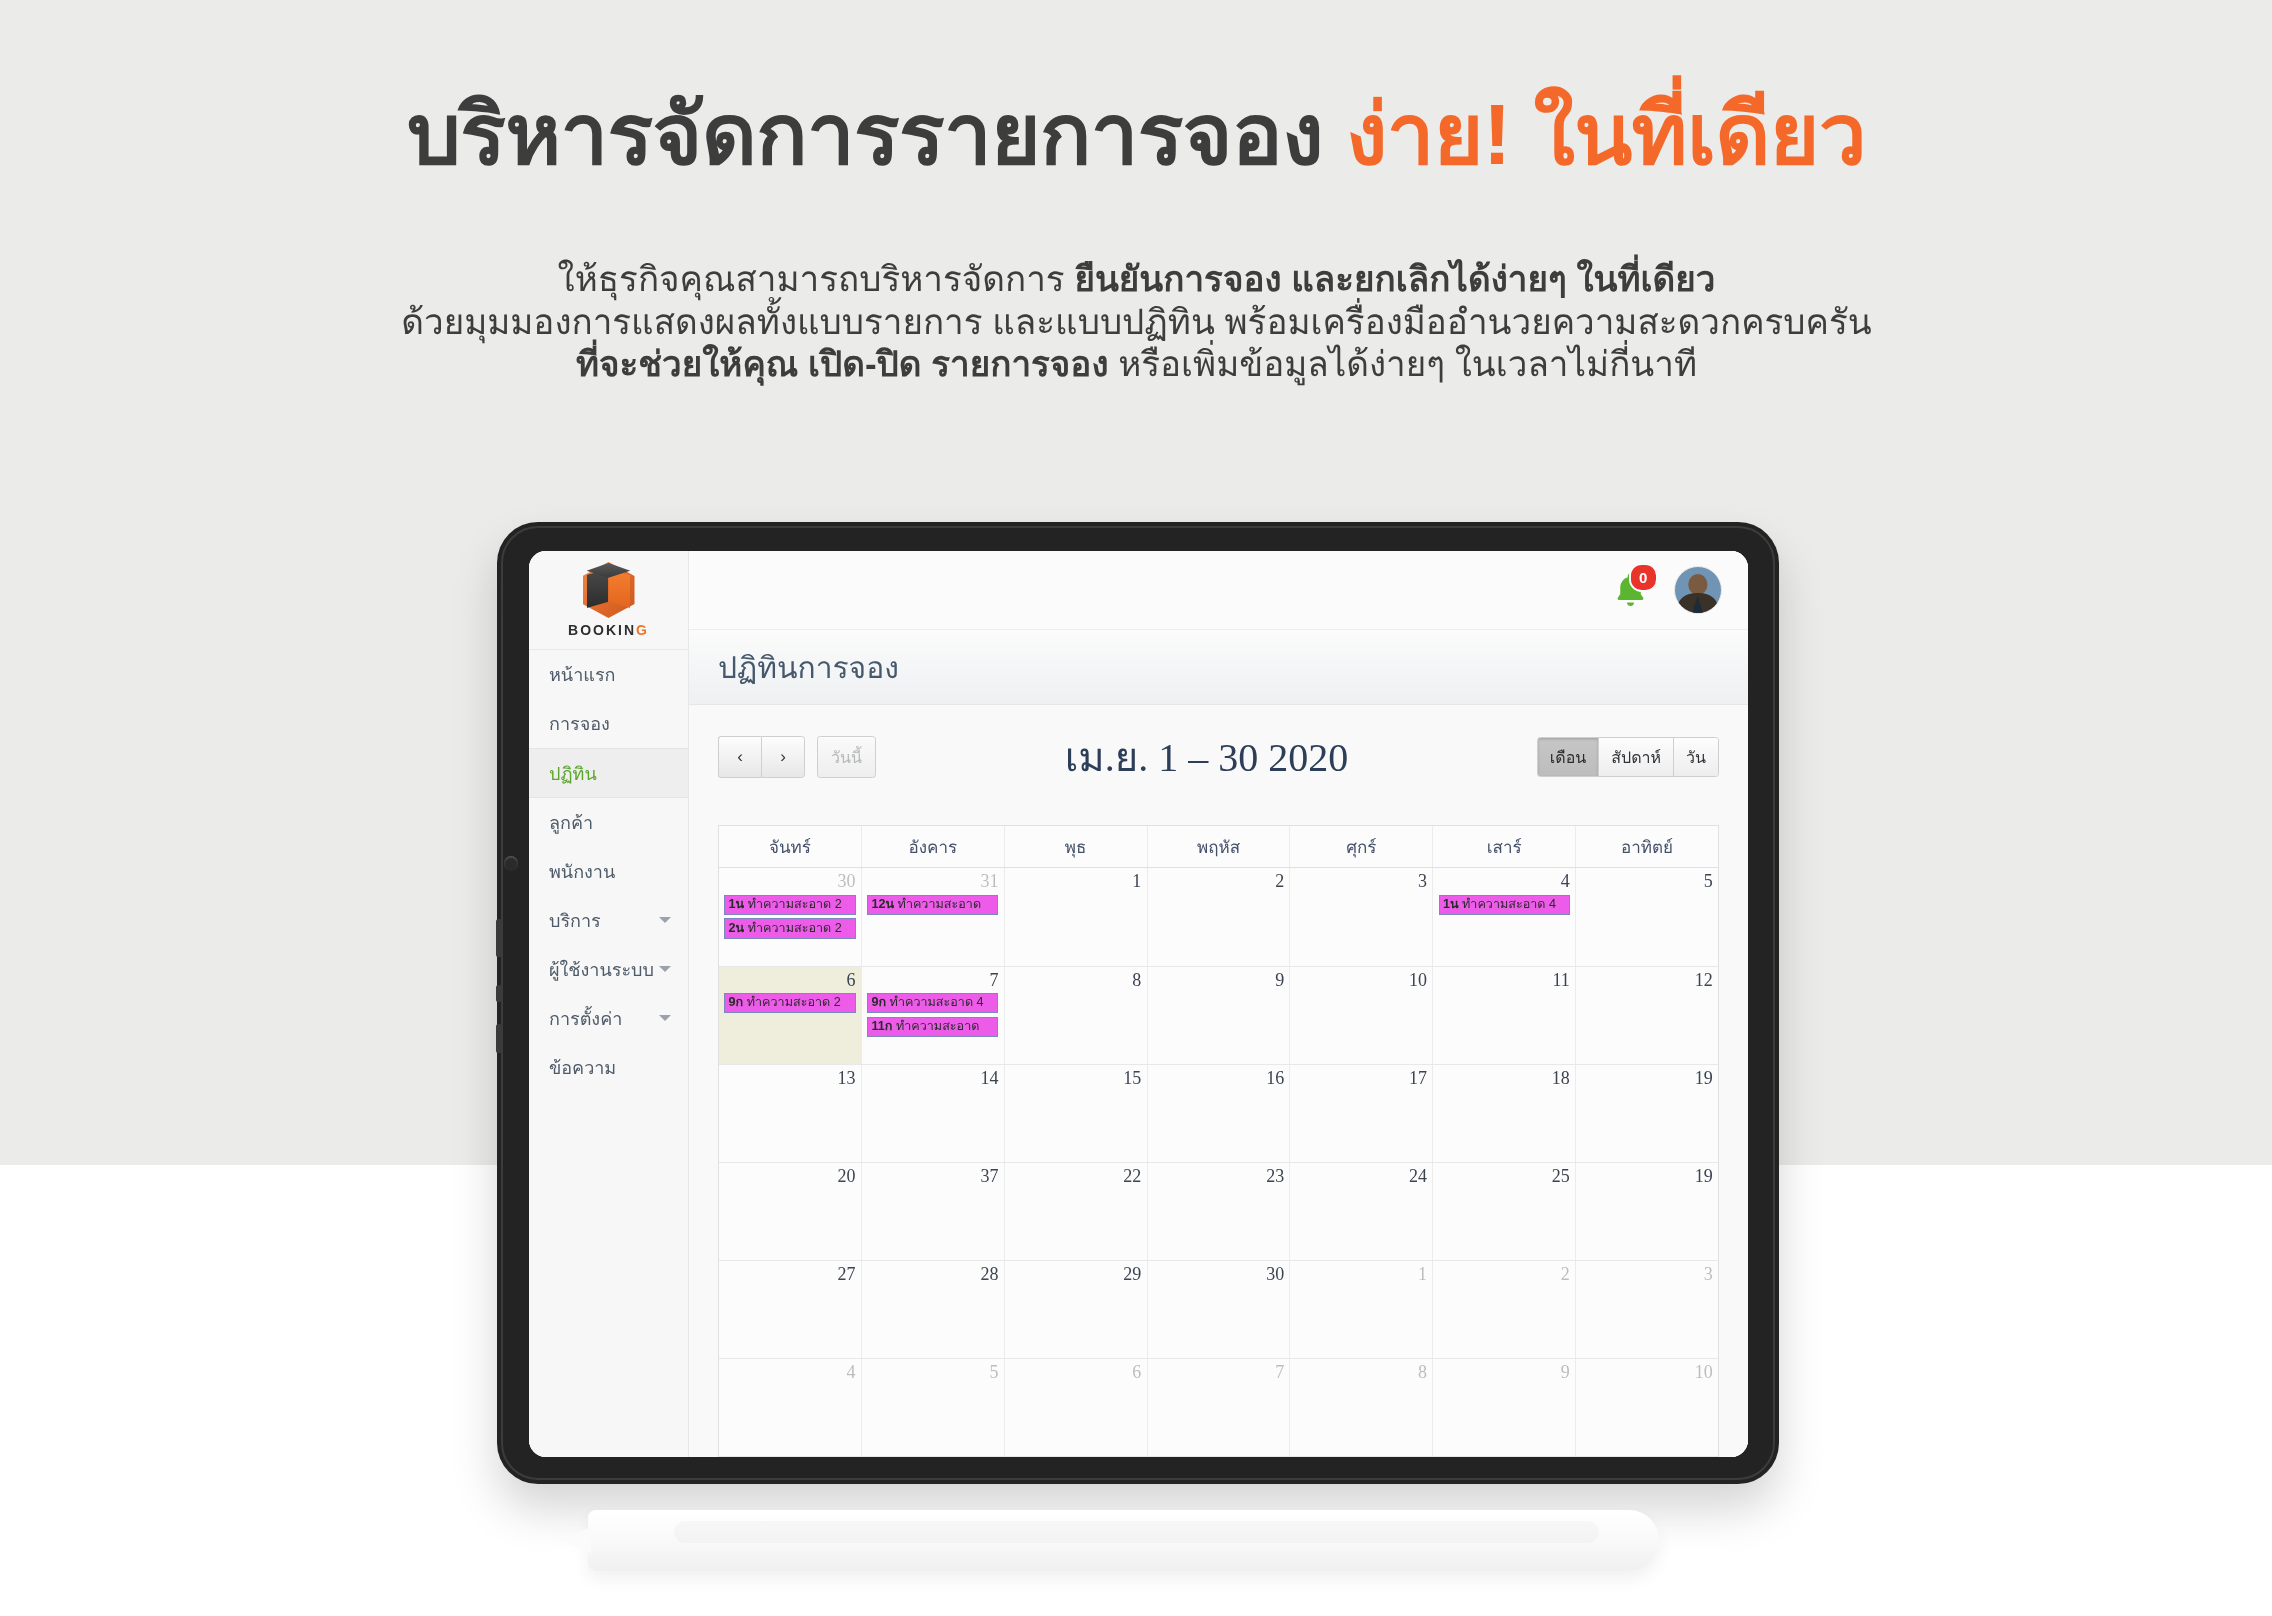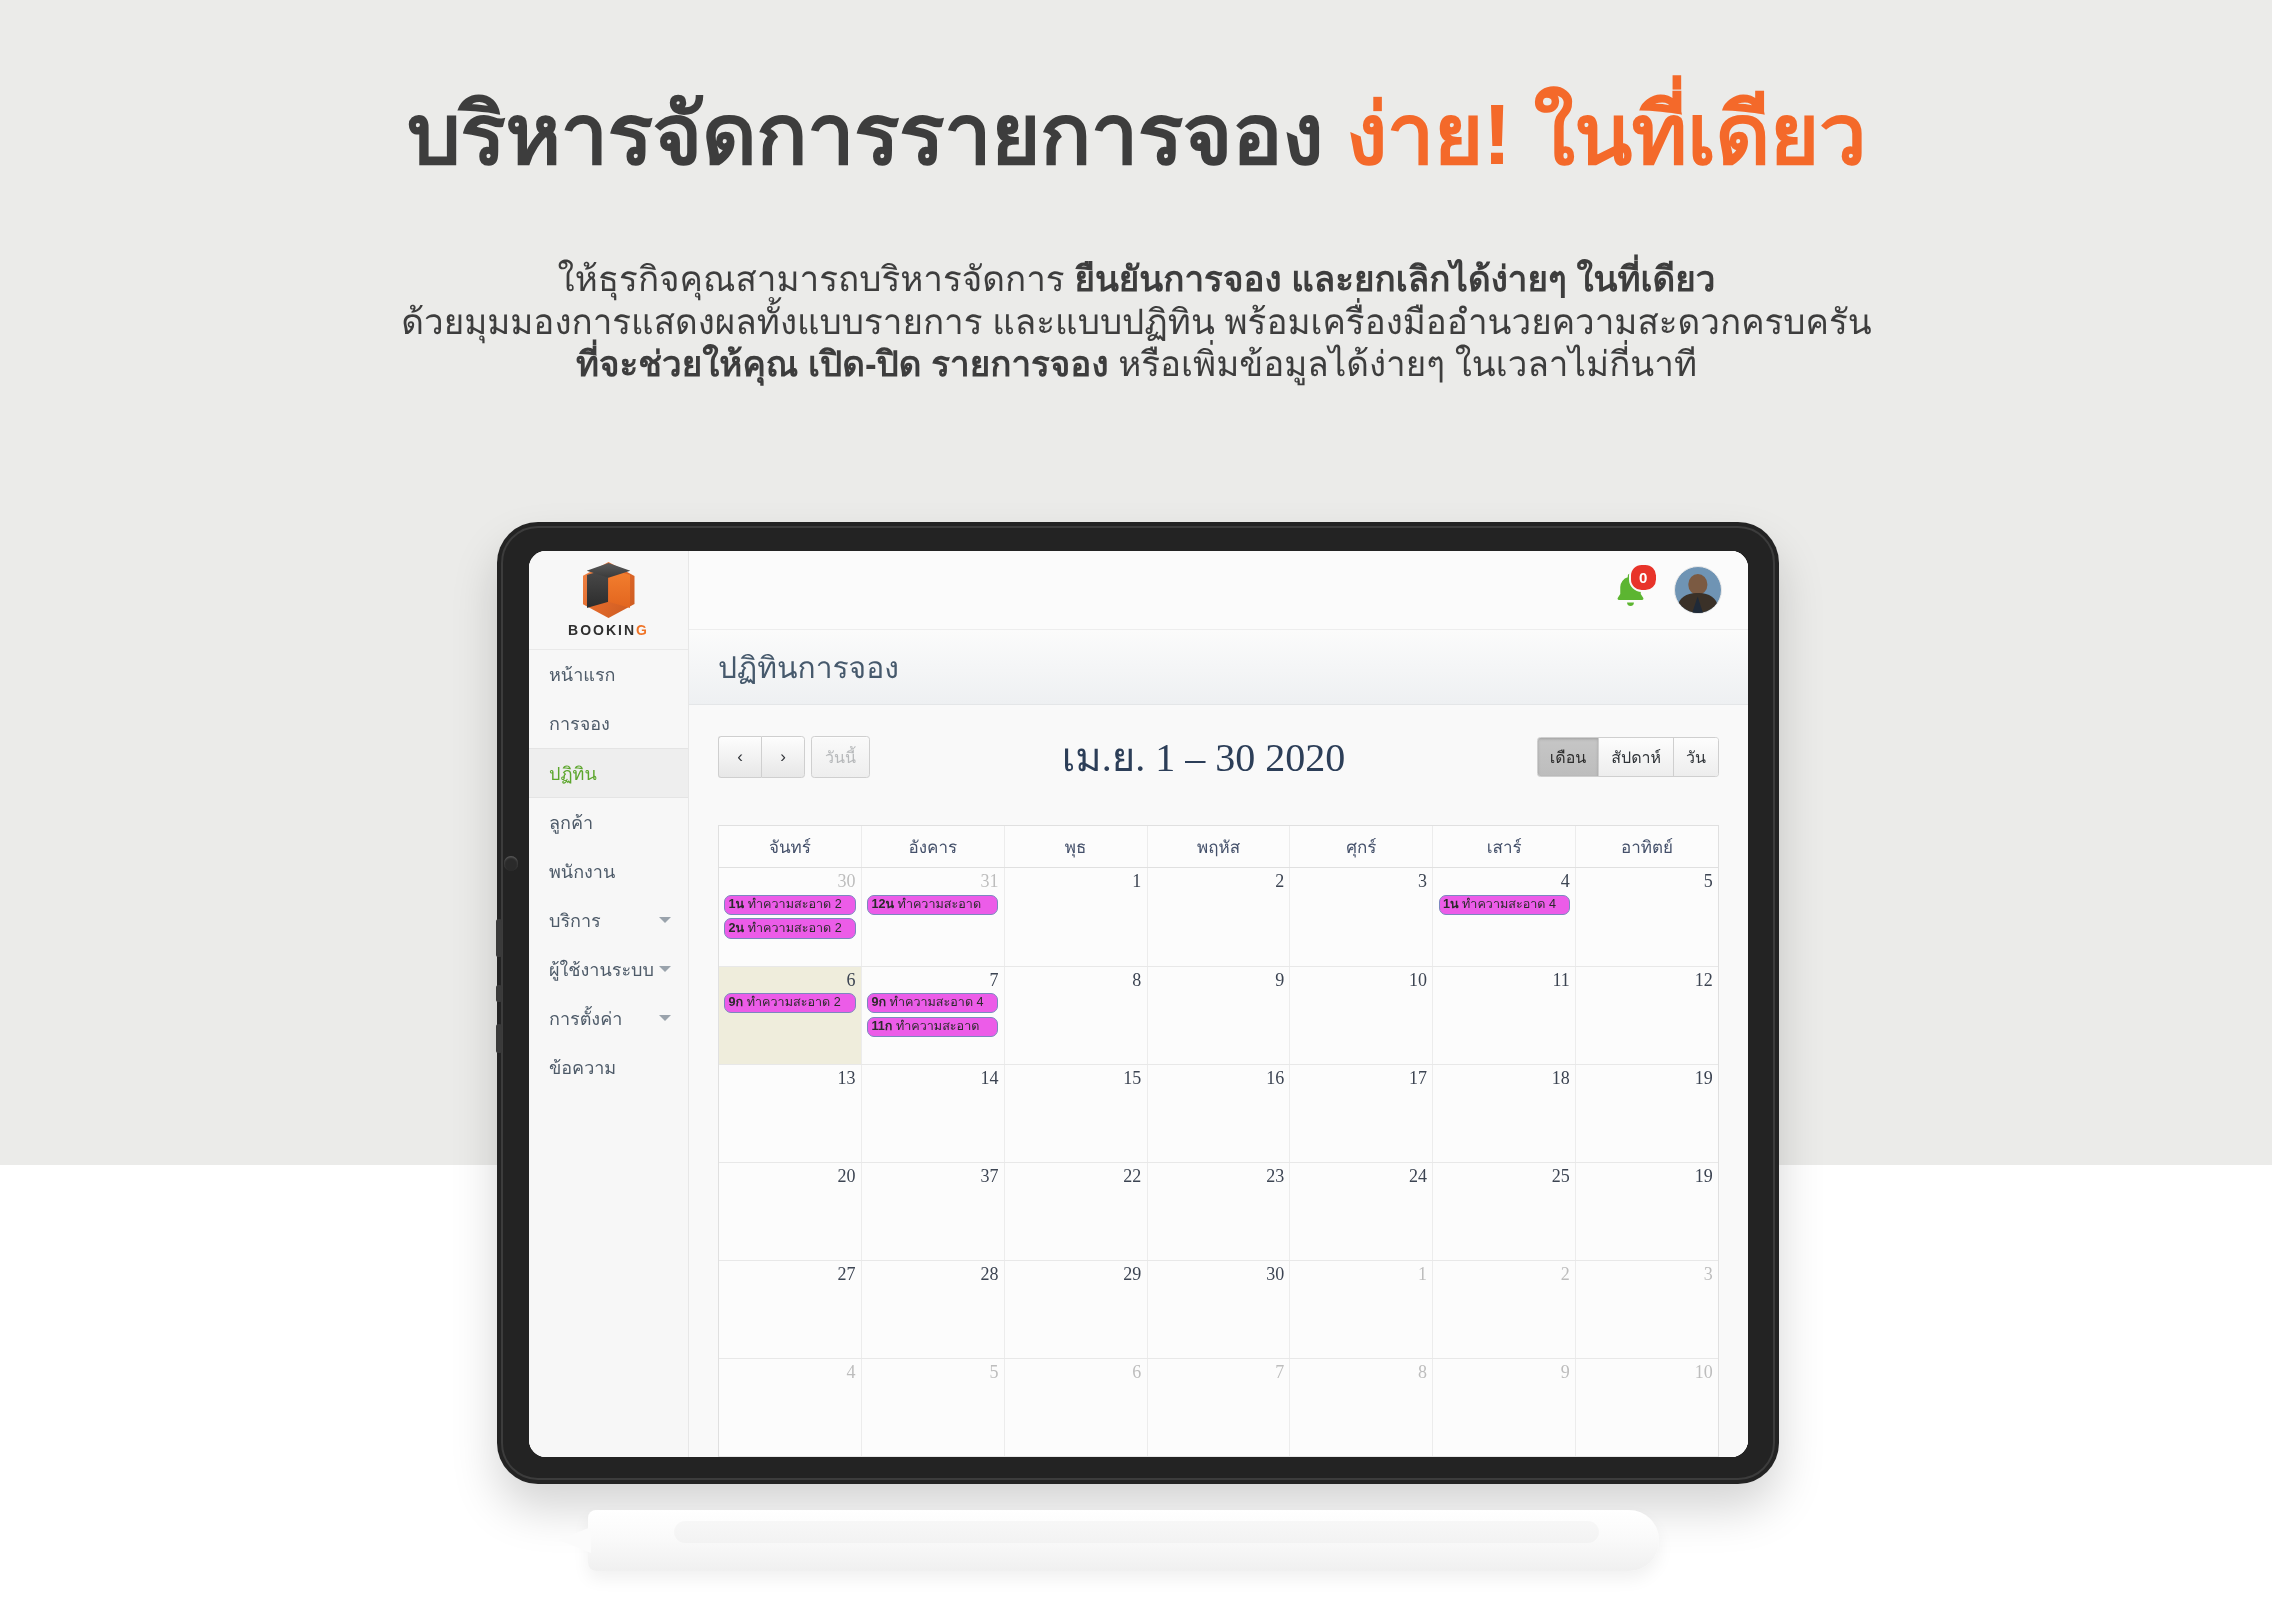--- a/index.html
+++ b/index.html
@@ -132,21 +132,21 @@
   
   #cal-toolbar{display:flex;align-items:center;height:52px;margin-bottom:16px;}
   #nav-group{display:flex;}
   .btn{
     background:linear-gradient(180deg,#fdfdfd,#e7e7e7);border:0.7px solid #cfcfcf;
     color:#33363b;font-size:17px;display:flex;align-items:center;justify-content:center;
     cursor:pointer;border-radius:3.3px;box-shadow:0 0.7px 0 rgba(255,255,255,.8) inset;
   }
   #btn-prev{width:42px;height:40px;border-radius:3.3px 0 0 3.3px;border-right:none;}
   #btn-next{width:42px;height:40px;border-radius:0 3.3px 3.3px 0;}
-  #btn-today{width:57px;height:40px;margin-left:6px;font-size:16px;color:#b6b8ba;
+  #btn-today{width:57px;height:40px;margin-left:12px;font-size:16px;color:#b6b8ba;
     background:linear-gradient(180deg,#fafafa,#eeeeee);text-align:center;}
   #cal-title{flex:1;text-align:center;font-size:40px;color:#2c3e58;
     font-family:"Liberation Serif", serif;letter-spacing:0px;}
   #view-group{display:flex;border-radius:3.3px;overflow:hidden;border:0.7px solid #cfcfcf;align-items:center;}
   .view-btn{height:38px;padding:0 12px;font-size:16px;display:flex;align-items:center;
     justify-content:center;cursor:pointer;color:#2f3338;
     background:linear-gradient(180deg,#fdfdfd,#ededed);border-right:0.7px solid #cfcfcf;}
   .view-btn:last-child{border-right:none;}
   .view-btn.active{background:linear-gradient(180deg,#c6c6c6,#bdbdbd);
     box-shadow:inset 0 1.3px 2.6px rgba(0,0,0,.18);color:#2b2b2b;}
@@ -160,21 +160,21 @@
   #cal-body{flex:1;display:flex;flex-direction:column;min-height:0;}
   .week{flex:1;display:flex;border-bottom:0.7px solid #e8e8e8;min-height:0;}
   .day{flex:1;border-right:0.7px solid #ececec;padding:4px 5.3px 0 5.3px;position:relative;
     display:flex;flex-direction:column;min-width:0;}
   .day:last-child{border-right:none;}
   .day.other .dnum{color:#bdbdbd;}
   .day.today{background:#efeddc;}
   .dnum{text-align:right;font-size:18px;color:#3c4452;line-height:1.1;margin-bottom:2.6px;
     font-family:"Liberation Serif", serif;}
   .ev{
-    background:#ec5ce8;border:0.7px solid #7c87bf;border-radius:7px;
+    background:#ec5ce8;border:0.7px solid #7c87bf;border-radius:0;
     color:#2a2a2a;font-size:12.6px;padding:1.3px 3.3px;margin-bottom:3.3px;
     white-space:nowrap;overflow:hidden;text-overflow:clip;cursor:pointer;
     line-height:1.25;
   }
   .ev b{font-weight:700;}
 </style>
 </head>
 <body>
 
 <div id="bg-top"></div>

